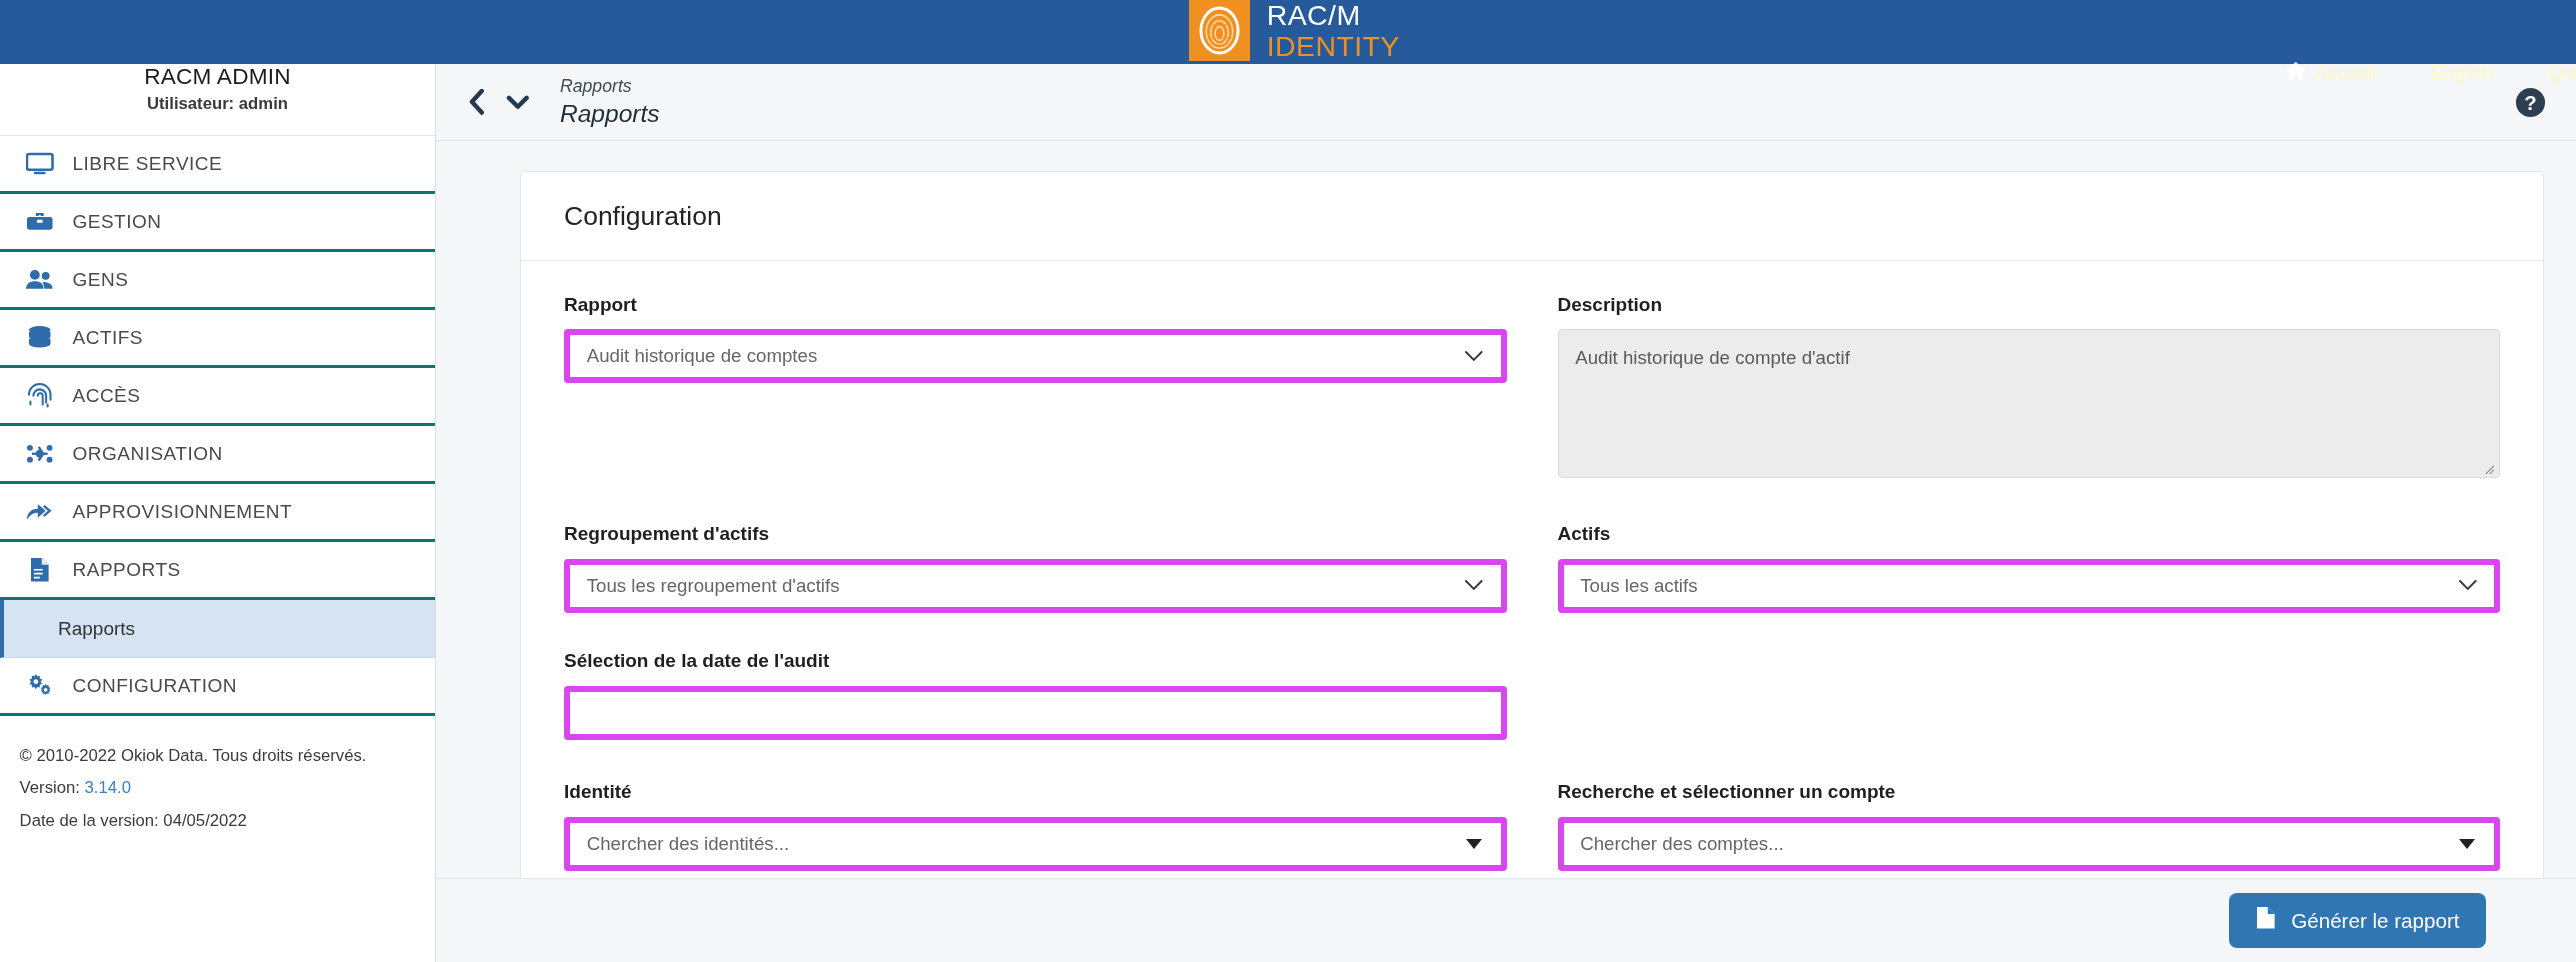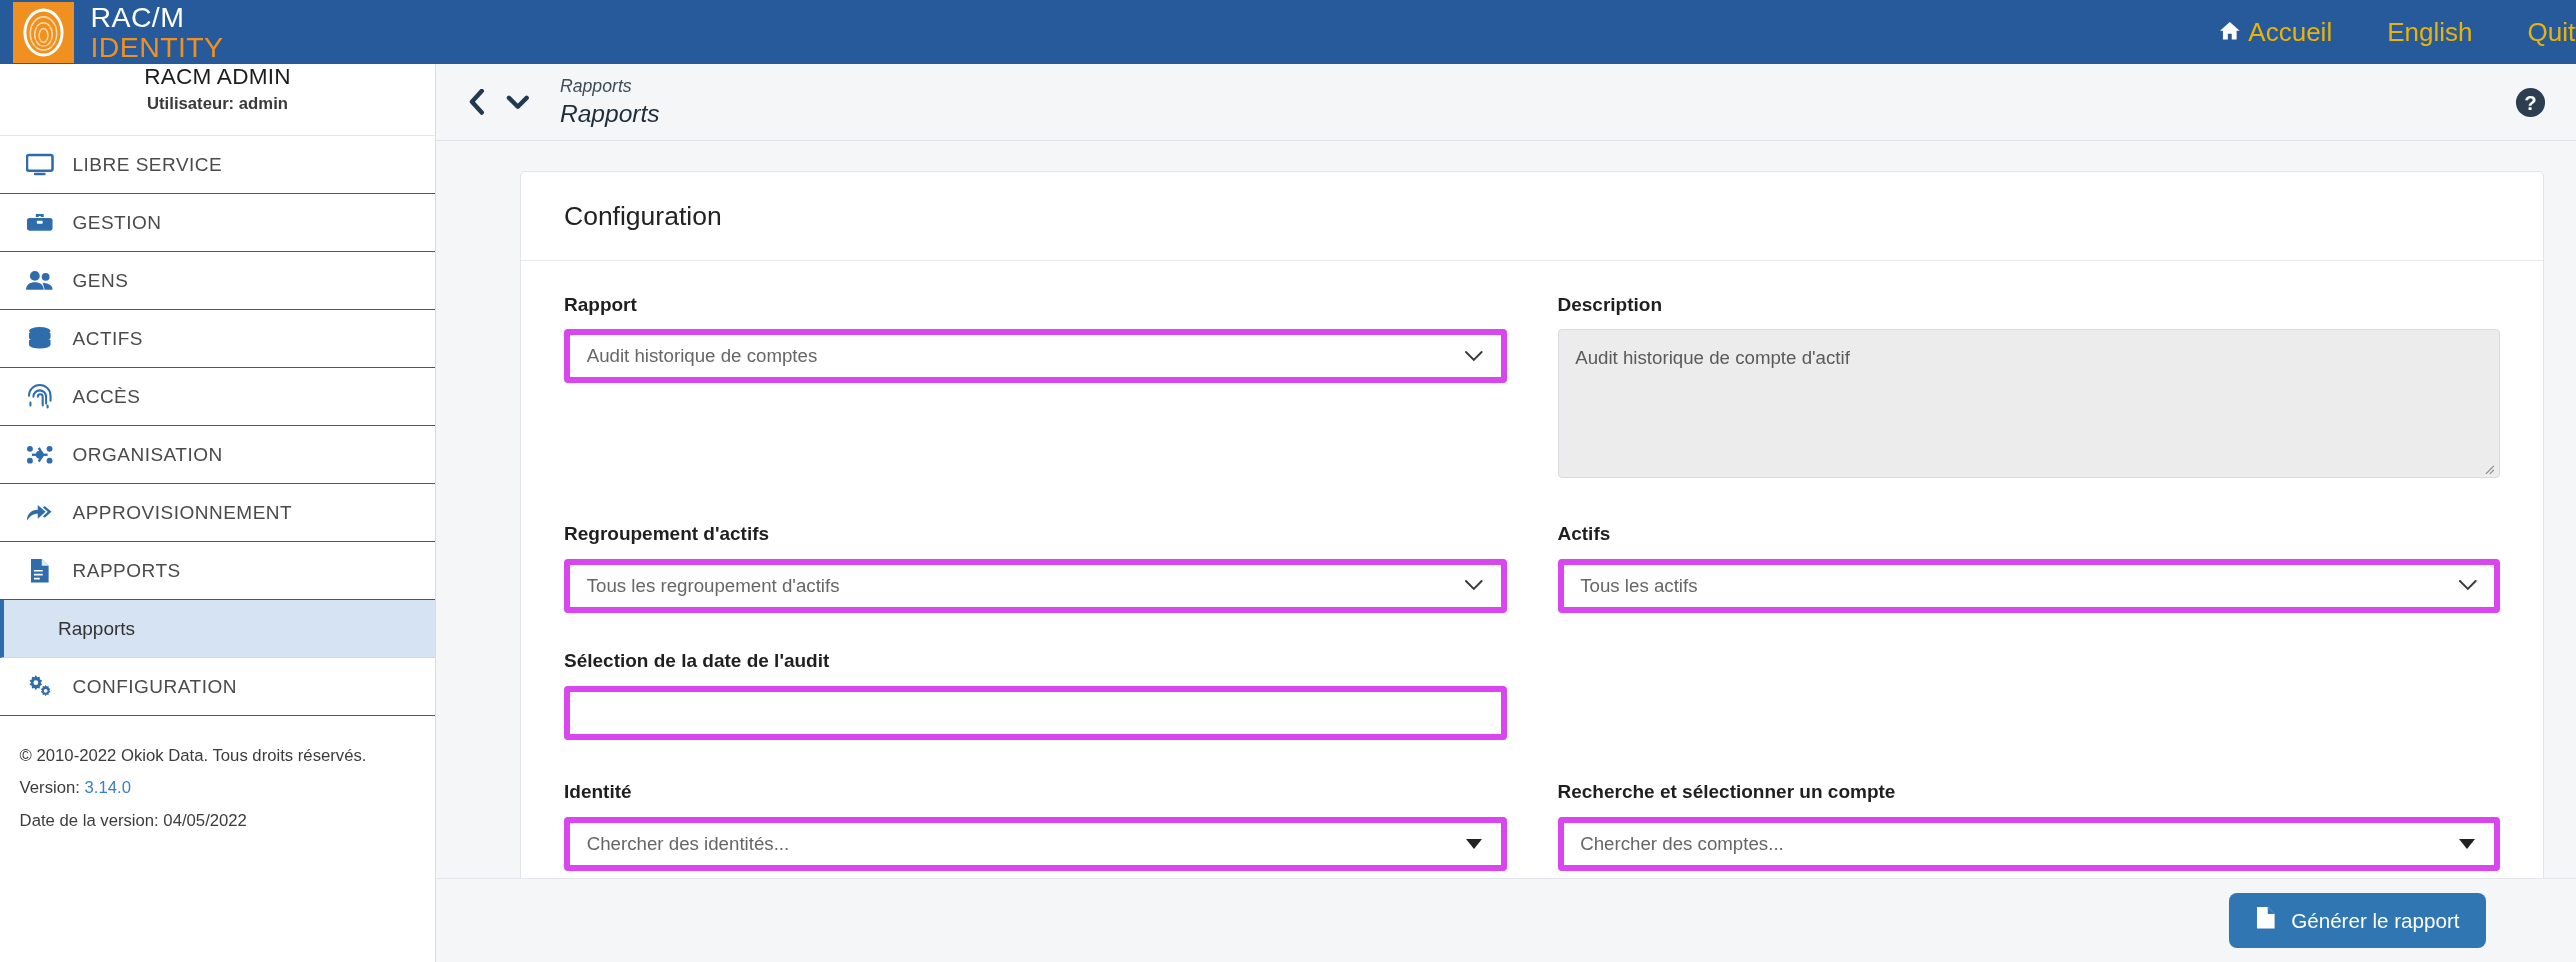--- a/index.html
+++ b/index.html
@@ -13,20 +13,21 @@
     -webkit-font-smoothing: antialiased;
   }
 
   
   .topbar {
     position: absolute; top: 0; left: 0;
     width: 2576px; height: 64px;
     background: #265a9a;
     display: flex; align-items: center;
     z-index: 30;
+    flex-direction: column;
   }
   .logo-wrap { display: flex; align-items: center; padding-left: 12.8px; }
   .logo-mark {
     width: 61px; height: 61px;
     background: #f09020;
     display: flex; align-items: center; justify-content: center;
     flex: none;
   }
   .logo-mark svg { display: block; }
   .logo-text {
@@ -43,21 +44,21 @@
     font-weight: 400; display: block; margin-top: 2px;
   }
   .topnav {
     margin-left: auto;
     display: flex; align-items: center;
     gap: 55px;
     padding-right: 0px;
     height: 100%;
   }
   .topnav-item {
-    color: #eab308; font-size: 26px;
+    color: #fef9c3; font-size: 19px;
     display: flex; align-items: center; gap: 8px;
     text-decoration: none; white-space: nowrap;
     cursor: pointer;
   }
   .topnav-item:last-child { margin-right: -29.5px; }
   .home-ic { display: block; }
 
   
   .sidebar {
     position: absolute; top: 64px; left: 0;
@@ -72,21 +73,21 @@
     align-items: center; 
     border-bottom: 1px solid #e3e6ea;
   }
   .user-name { font-size: 22.6px; color: #1c1c1c; letter-spacing: 0.2px; }
   .user-sub  { font-size: 16.7px; color: #3a3a3a; margin-top: 3.9px; font-weight: bold; }
 
   .nav-item {
     height: 58px;
     display: flex; align-items: center;
     padding-left: 17.7px;
-    border-bottom: 1px solid #0f766e;
+    border-bottom: 3px solid #0f766e;
     cursor: pointer;
     background: #fff;
   }
   .nav-ico {
     width: 45px; flex: none;
     display: flex; align-items: center; justify-content: center;
     color: #2f6cab;
   }
   .nav-label {
     font-size: 19px; color: #4a4a4a;

